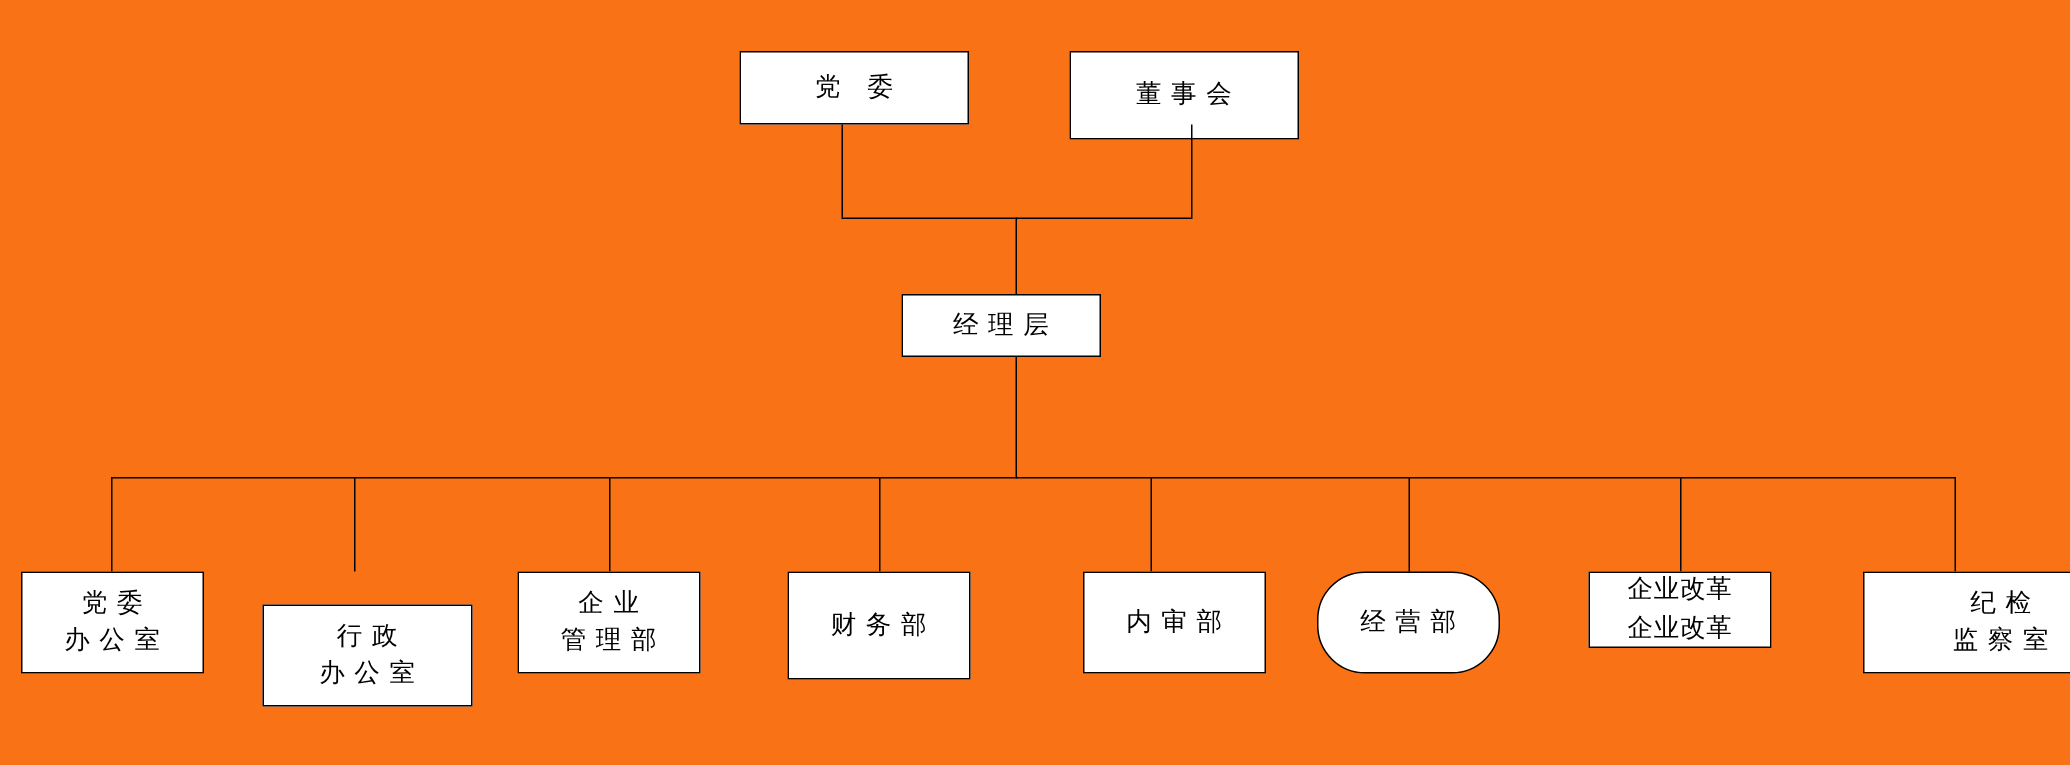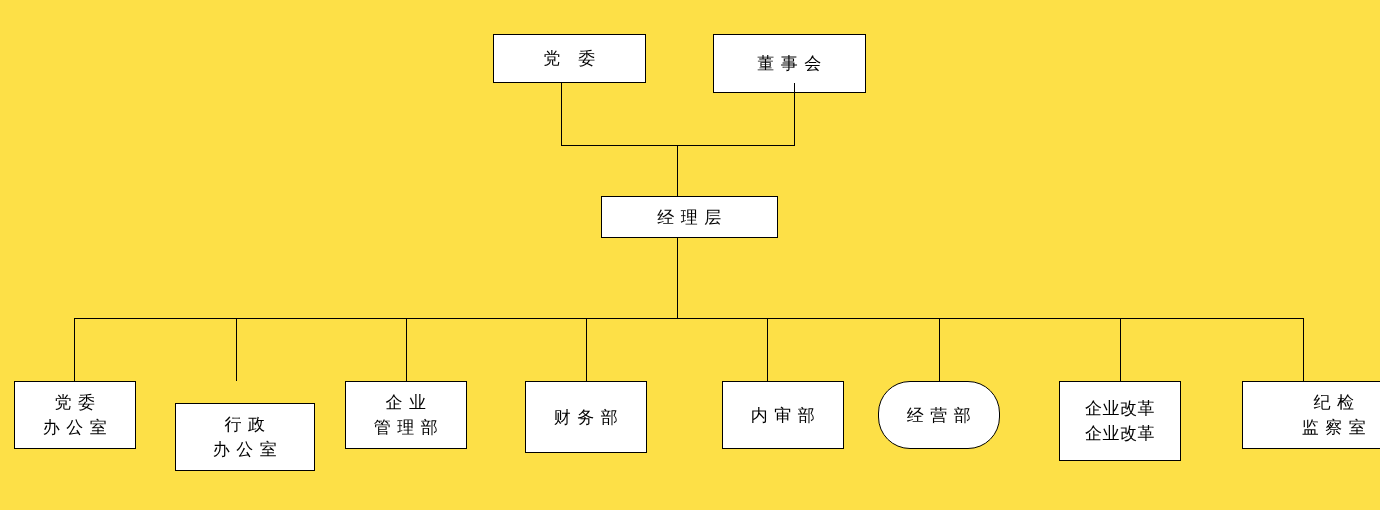--- a/index.html
+++ b/index.html
@@ -7,21 +7,21 @@
     padding: 0;
     background: #ffffff;
   }
   body {
     font-family: "DejaVu Sans", "Liberation Sans", sans-serif;
   }
   #chart-root {
     position: relative;
     width: 1380px;
     height: 510px;
-    background: #fde047;
+    background: #f97316;
     overflow: hidden;
   }
   .node {
     position: absolute;
     box-sizing: border-box;
     border: 1px solid #000000;
     background: #ffffff;
     display: flex;
     flex-direction: column;
     align-items: center;
@@ -58,21 +58,21 @@
 
   <div class="node" style="left:713px; top:34px; width:153px; height:59px;">
     <span class="line1">董 事 会</span>
   </div>
 
   <div class="connector v-line" style="left:561px; top:83px; height:62px;"></div>
   <div class="connector v-line" style="left:794px; top:83px; height:62px;"></div>
   <div class="connector h-line" style="left:561px; top:145px; width:234px;"></div>
   <div class="connector v-line" style="left:677px; top:145px; height:51px;"></div>
 
-  <div class="node" style="left:601px; top:196px; width:177px; height:42px;">
+  <div class="node" style="left:601px; top:196px; width:133px; height:42px;">
     <span class="line1">经 理 层</span>
   </div>
 
   <div class="connector v-line" style="left:677px; top:238px; height:81px;"></div>
 
   <div class="connector h-line" style="left:74px; top:318px; width:1230px;"></div>
 
   <div class="connector v-line" style="left:74px; top:318px; height:63px;"></div>
   <div class="connector v-line" style="left:236px; top:318px; height:63px;"></div>
   <div class="connector v-line" style="left:406px; top:318px; height:63px;"></div>
@@ -102,21 +102,21 @@
   </div>
 
   <div class="node" style="left:706px; top:381px; width:122px; height:68px;margin-left:16px;">
     <span class="line1">内 审 部</span>
   </div>
 
   <div class="node" style="left:878px; top:381px; width:122px; height:68px;border-radius:32px;">
     <span class="line1">经 营 部</span>
   </div>
 
-  <div class="node two-line" style="left:1059px; top:381px; width:122px; height:80px;">
+  <div class="node two-line" style="left:1059px; top:381px; width:122px; height:51px;">
     <span class="line1">企业改革</span>
     <span class="line2">企业改革</span>
   </div>
 
   <div class="node two-line" style="left:1242px; top:381px; width:144px; height:68px;padding-left:40px;">
     <span class="line1">纪 检</span>
     <span class="line2">监 察 室</span>
   </div>
 
 </div>

